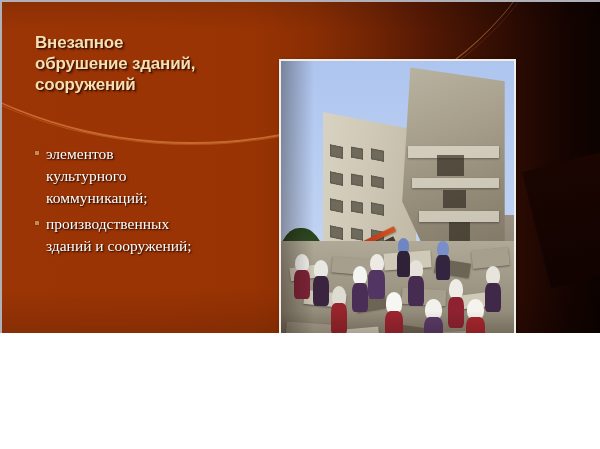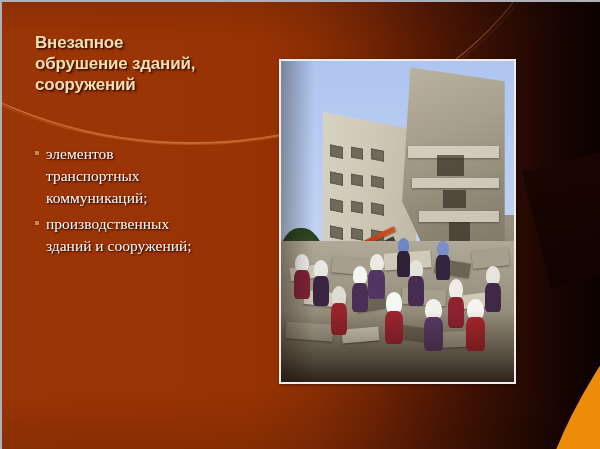--- a/index.html
+++ b/index.html
@@ -10,21 +10,21 @@
   body {
     width: 600px;
     height: 449px;
     overflow: hidden;
     font-family: "Liberation Sans", sans-serif;
   }
 
   #slide {
     position: relative;
     width: 600px;
-    height: 449px;
+    height: 333px;
     overflow: hidden;
     box-sizing: border-box;
     border-left: 2px solid #b0b0b8;
     border-top: 2px solid #b0b0b8;
     background: #a21caf;
     padding-left: 24px;
   }
 
   
   .bg-base {
@@ -314,21 +314,21 @@
 
   <div class="title">Внезапное
 обрушение зданий,
 сооружений</div>
 
   <div class="body-list">
 
     <div class="bullet-item b1">
       <span class="marker"></span>
       <span class="txt">элементов
-транспортных
+культурного
 коммуникаций;</span>
     </div>
 
     <div class="bullet-item b2">
       <span class="marker"></span>
       <span class="txt">производственных
 зданий и сооружений;</span>
     </div>
 
 

